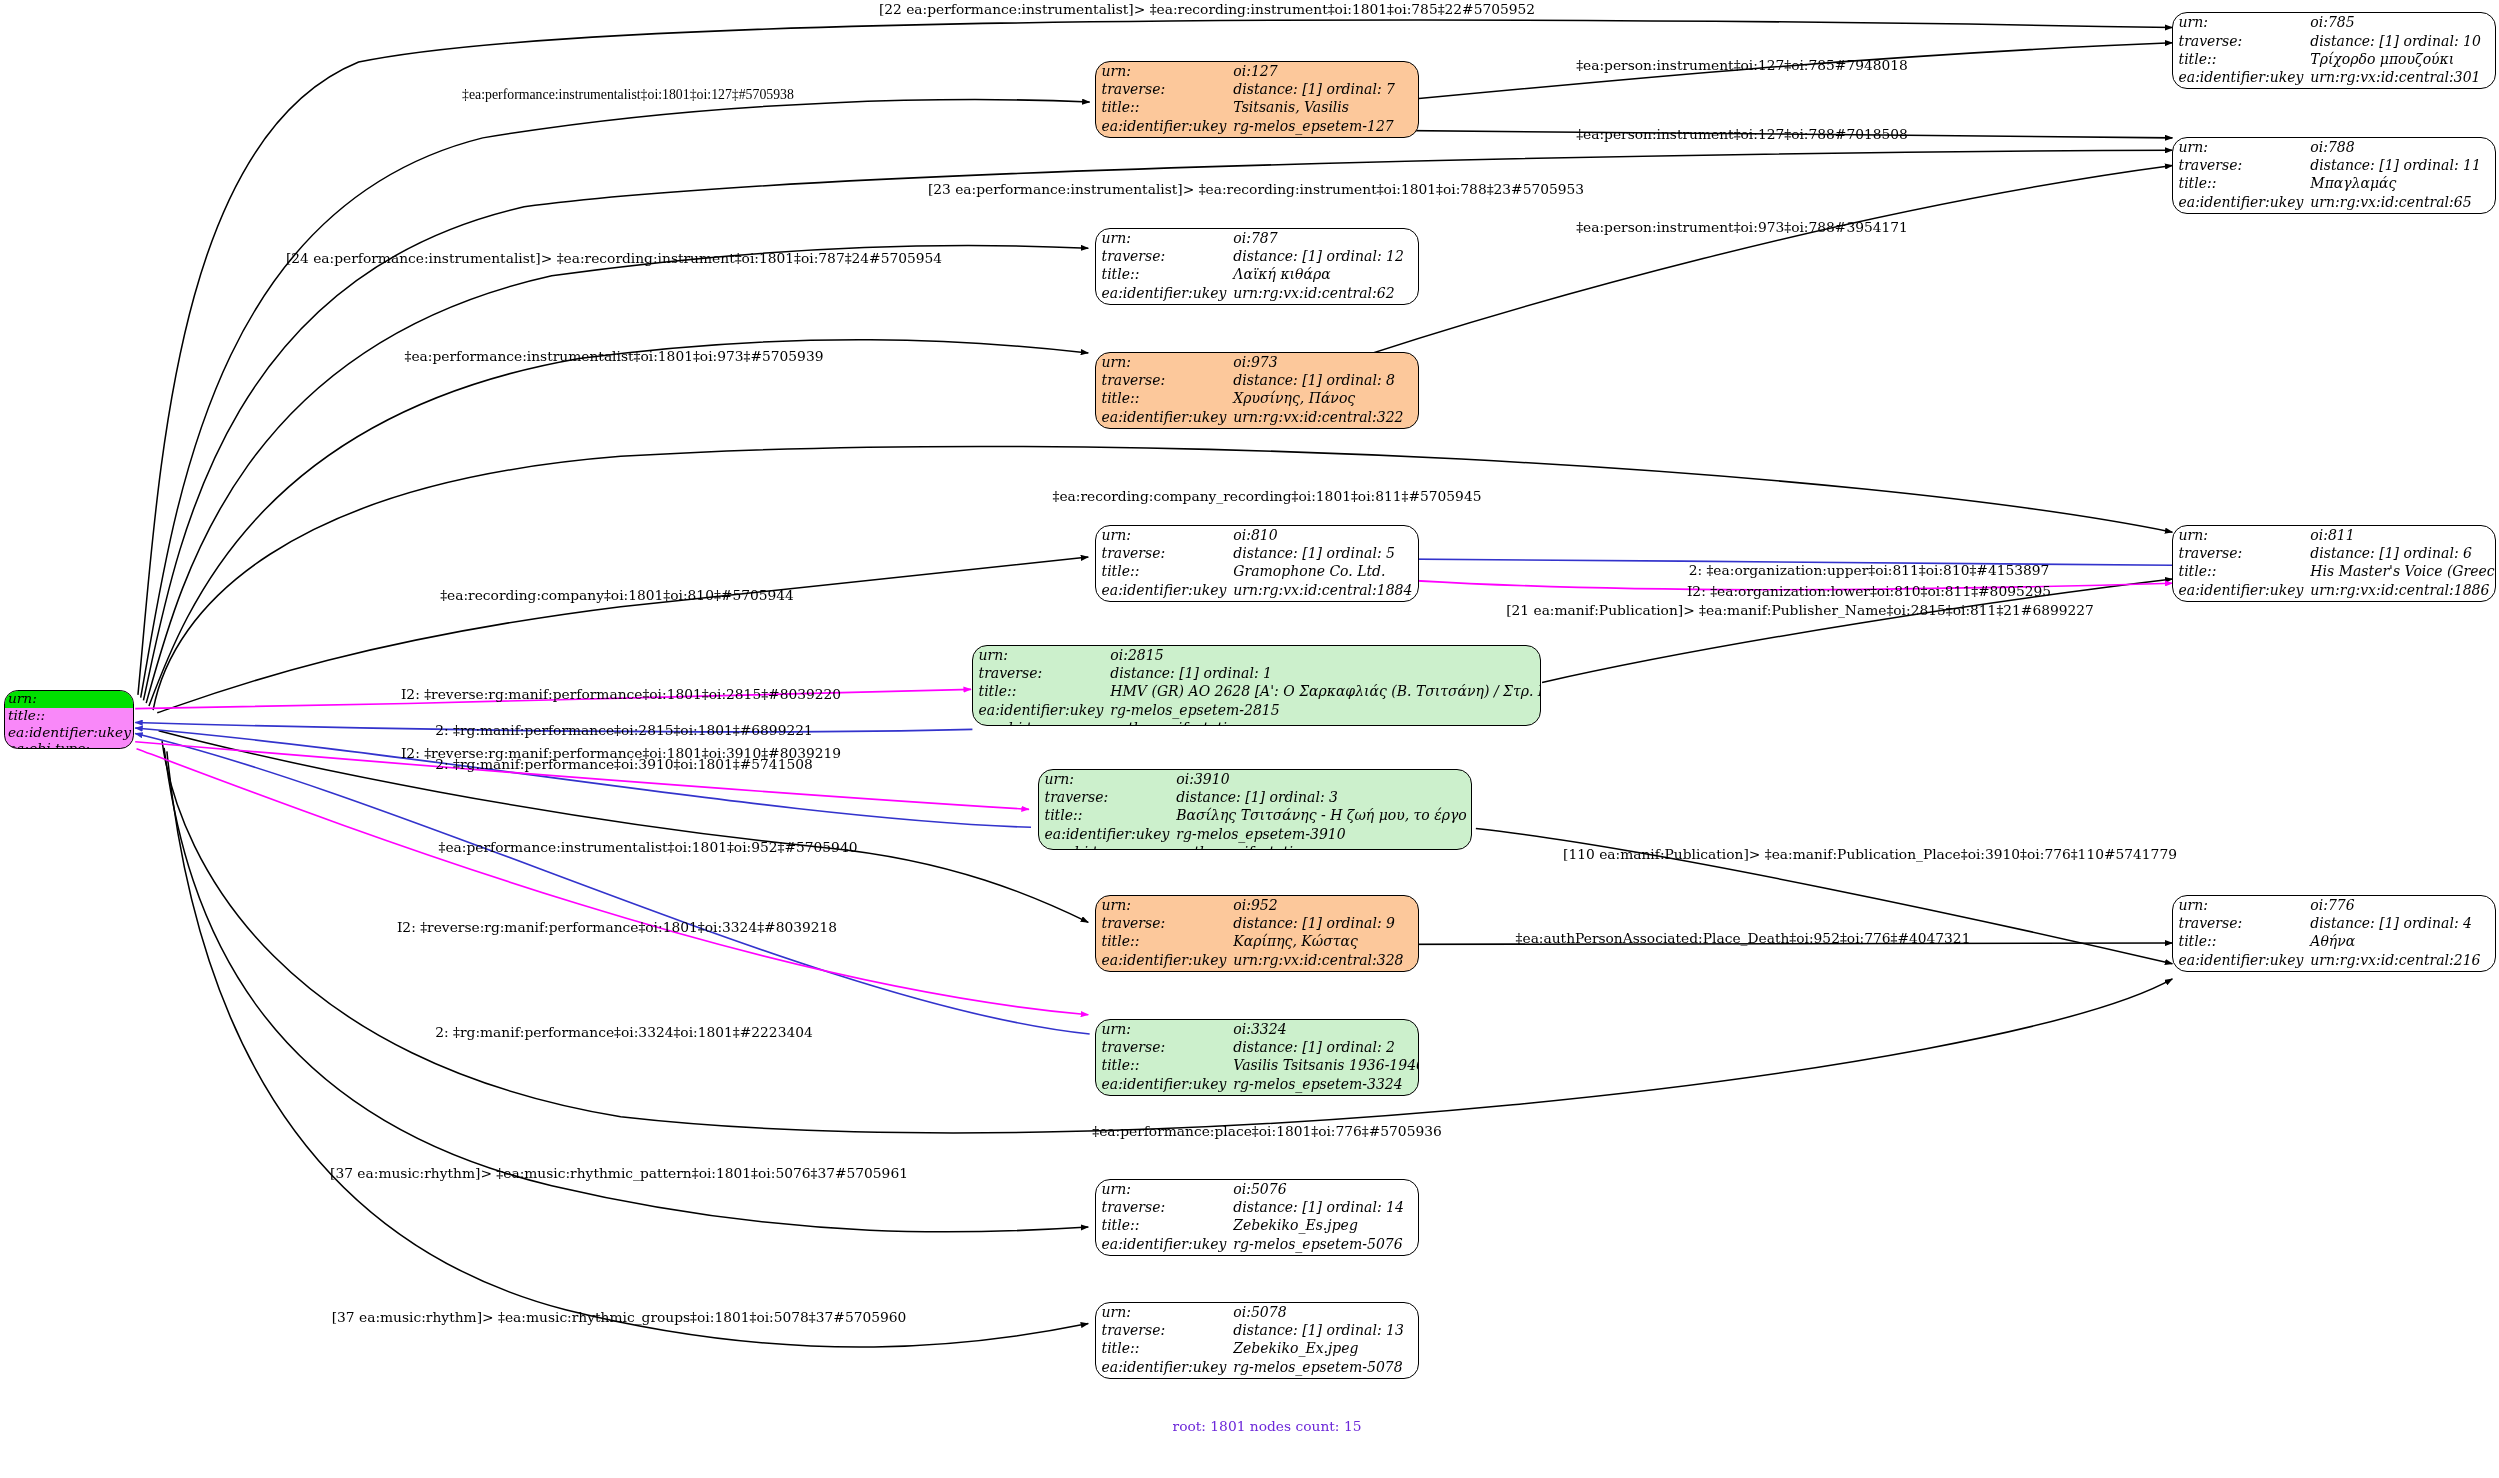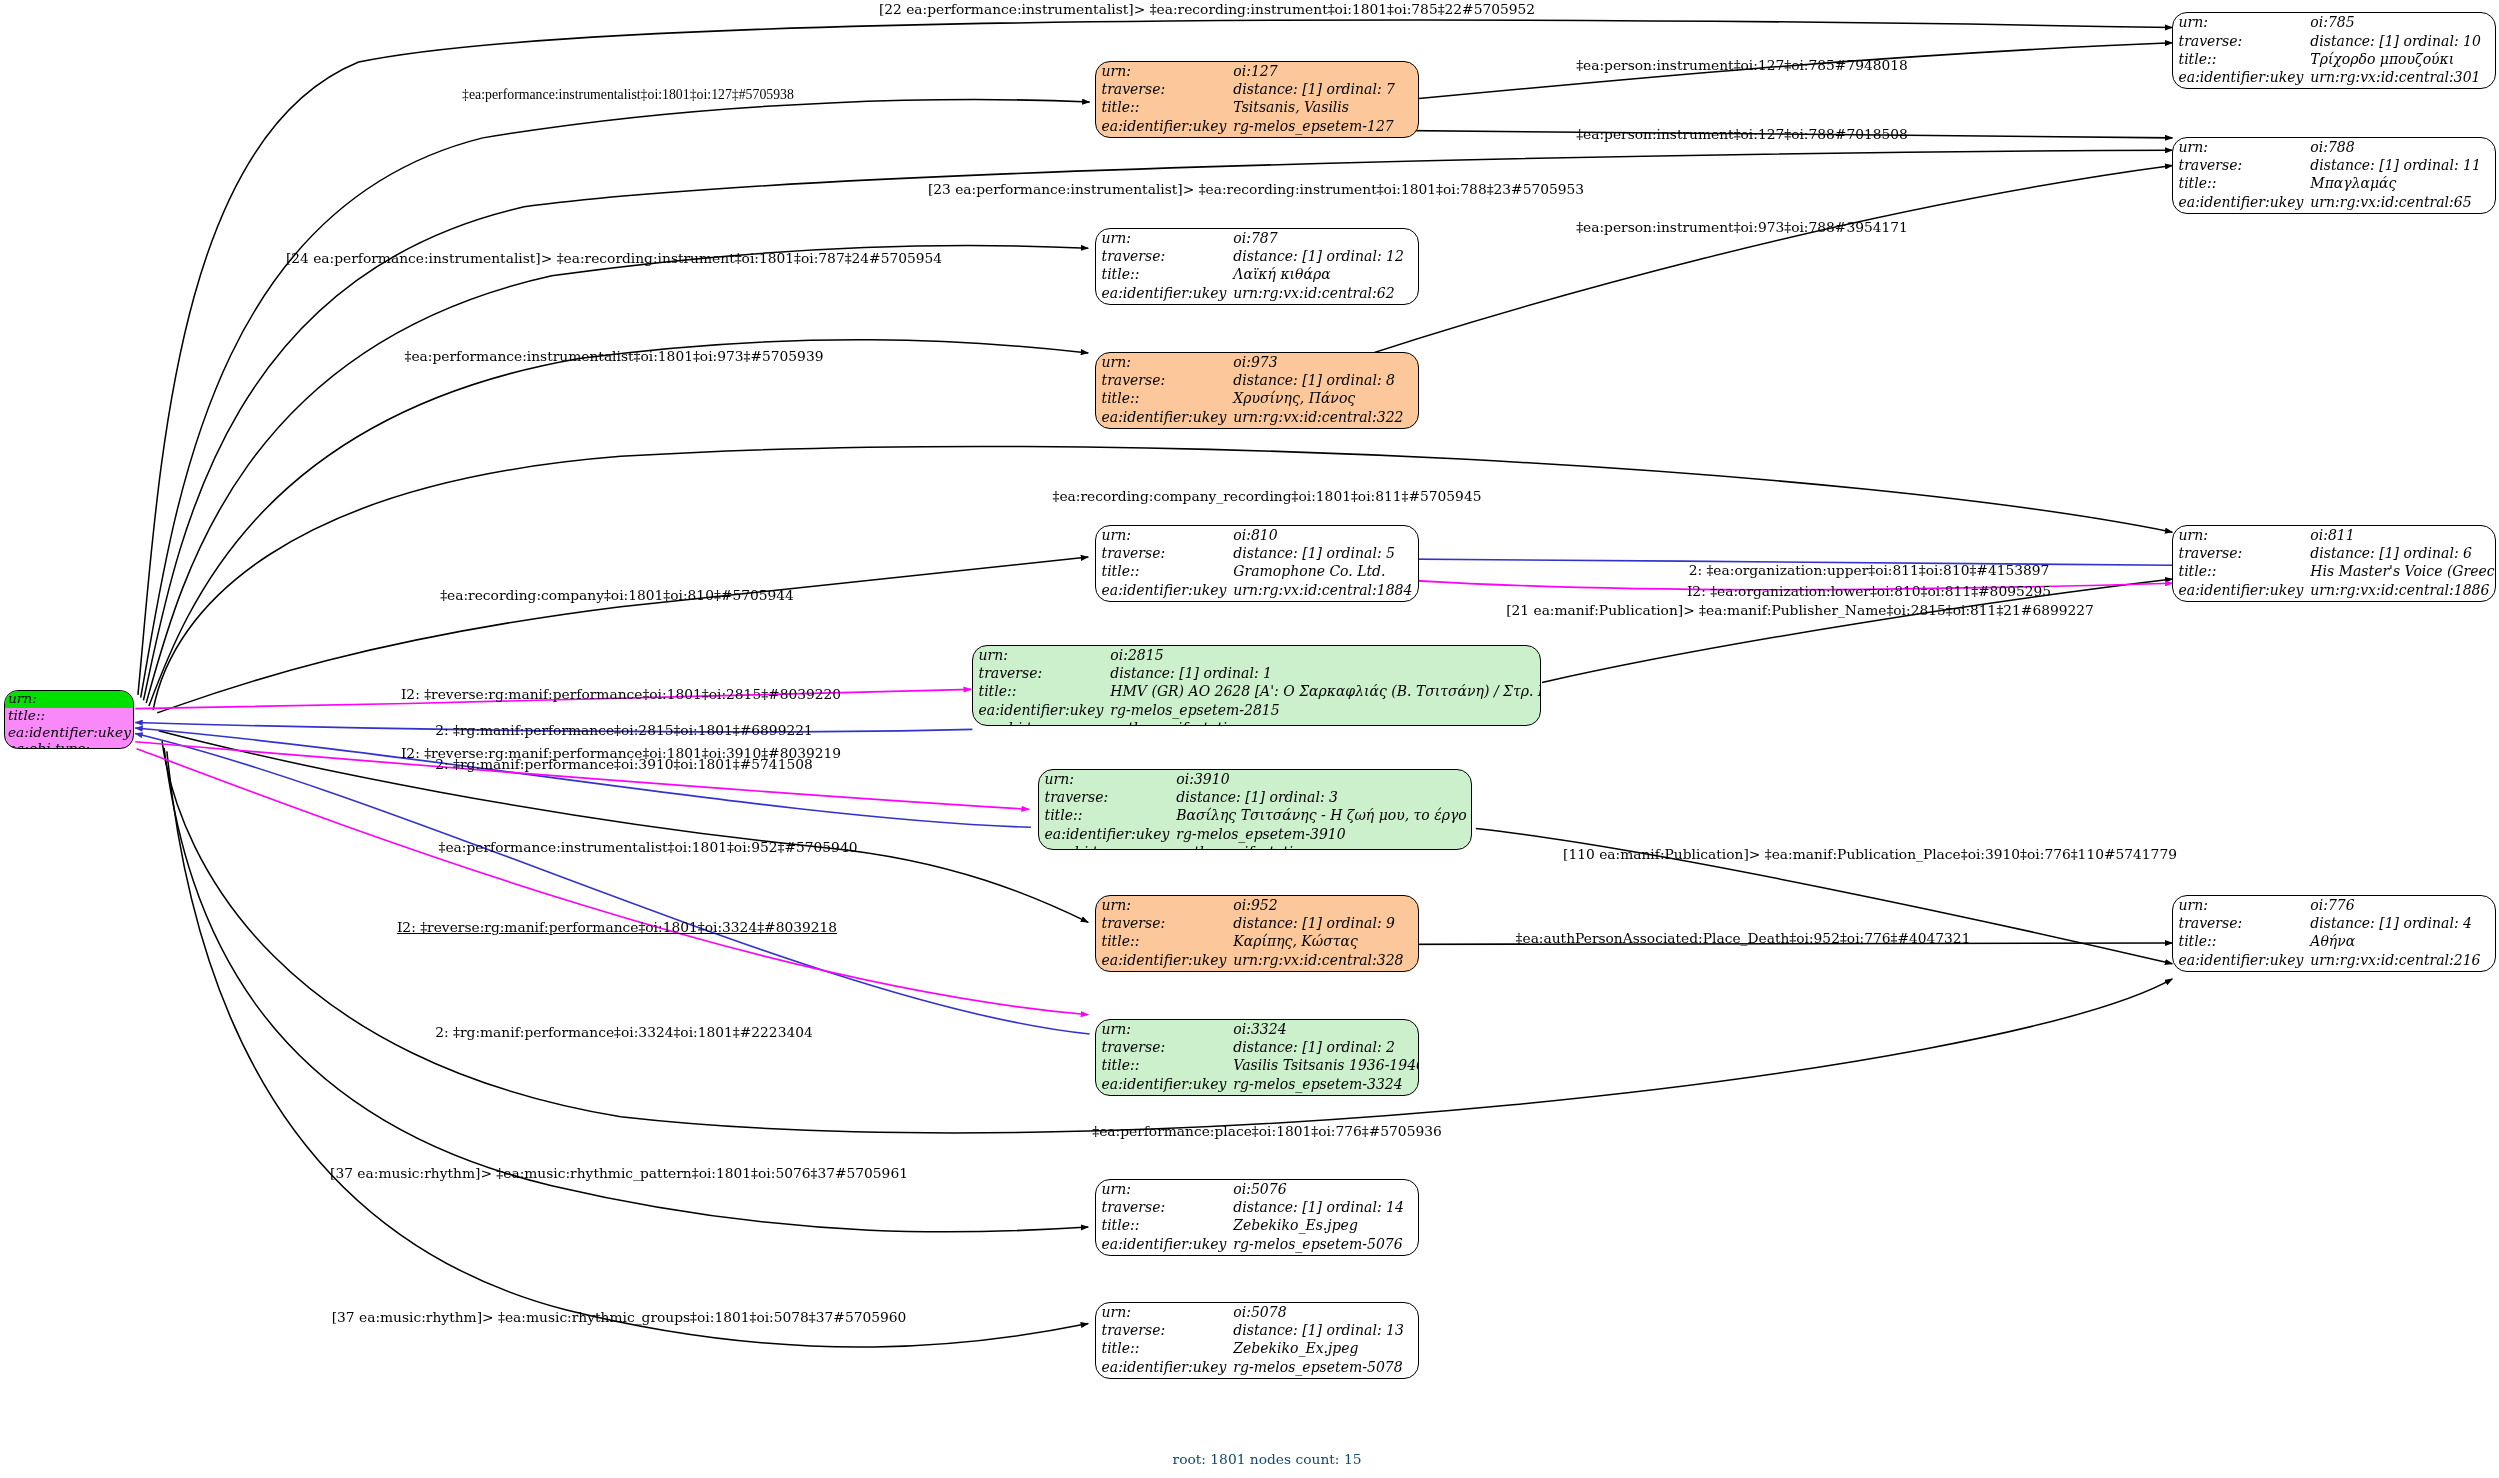--- a/index.html
+++ b/index.html
@@ -19,22 +19,22 @@
   .node.manif{background:#ccf0cc;}
   .node.plain{background:#ffffff;}
   .node.root{background:#f988f9;border-radius:13.8px;}
   .node.root td{padding:1.4px 1.4px 1.4px 2.8px;font-size:13.8px;}
   .node.root .hl{background:#00e000;}
   .node.root td.k{width:76px;}
 
   .elabel{position:absolute;font-size:13.8px;color:#000;white-space:nowrap;
           line-height:1;}
   .elabel.c{transform:translateX(-50%);}
-  .footer{position:absolute;font-size:13.8px;color:#0c4a6e;white-space:nowrap;
-          transform:translateX(-50%);margin-top:33px;}
+  .footer{position:absolute;font-size:13.8px;color:#6d28d9;white-space:nowrap;
+          transform:translateX(-50%);}
 </style>
 </head>
 <body>
 
 <div id="canvas">
 
   <svg class="edges" viewBox="0 0 3625 2144" preserveAspectRatio="none">
     <defs>
       <marker id="ahB" markerWidth="12" markerHeight="9" refX="11" refY="4.5" orient="auto" markerUnits="userSpaceOnUse">
         <path d="M0,0 L12,4.5 L0,9 z" fill="#000000"></path>
@@ -519,21 +519,21 @@
   <div class="elabel c" style="left:617px;top:589px;">‡ea:recording:company‡oi:1801‡oi:810‡#5705944</div>
   <div class="elabel c" style="left:1869px;top:564px;">2: ‡ea:organization:upper‡oi:811‡oi:810‡#4153897</div>
   <div class="elabel c" style="left:1869px;top:585px;">I2: ‡ea:organization:lower‡oi:810‡oi:811‡#8095295</div>
   <div class="elabel c" style="left:1800px;top:604px;">[21 ea:manif:Publication]&gt; ‡ea:manif:Publisher_Name‡oi:2815‡oi:811‡21#6899227</div>
   <div class="elabel c" style="left:621px;top:688px;">I2: ‡reverse:rg:manif:performance‡oi:1801‡oi:2815‡#8039220</div>
   <div class="elabel c" style="left:624px;top:724px;">2: ‡rg:manif:performance‡oi:2815‡oi:1801‡#6899221</div>
   <div class="elabel c" style="left:621px;top:747px;">I2: ‡reverse:rg:manif:performance‡oi:1801‡oi:3910‡#8039219</div>
   <div class="elabel c" style="left:624px;top:758px;">2: ‡rg:manif:performance‡oi:3910‡oi:1801‡#5741508</div>
   <div class="elabel c" style="left:648px;top:841px;">‡ea:performance:instrumentalist‡oi:1801‡oi:952‡#5705940</div>
   <div class="elabel c" style="left:1870px;top:848px;">[110 ea:manif:Publication]&gt; ‡ea:manif:Publication_Place‡oi:3910‡oi:776‡110#5741779</div>
-  <div class="elabel c" style="left:617px;top:921px;text-decoration:underline;">I2: ‡reverse:rg:manif:performance‡oi:1801‡oi:3324‡#8039218</div>
+  <div class="elabel c" style="left:617px;top:921px;">I2: ‡reverse:rg:manif:performance‡oi:1801‡oi:3324‡#8039218</div>
   <div class="elabel c" style="left:1743px;top:932px;">‡ea:authPersonAssociated:Place_Death‡oi:952‡oi:776‡#4047321</div>
   <div class="elabel c" style="left:624px;top:1026px;">2: ‡rg:manif:performance‡oi:3324‡oi:1801‡#2223404</div>
   <div class="elabel c" style="left:1267px;top:1125px;">‡ea:performance:place‡oi:1801‡oi:776‡#5705936</div>
   <div class="elabel c" style="left:619px;top:1167px;">[37 ea:music:rhythm]&gt; ‡ea:music:rhythmic_pattern‡oi:1801‡oi:5076‡37#5705961</div>
   <div class="elabel c" style="left:619px;top:1311px;">[37 ea:music:rhythm]&gt; ‡ea:music:rhythmic_groups‡oi:1801‡oi:5078‡37#5705960</div>
 
   <div class="footer" style="left:1267px;top:1418px;">root: 1801 nodes count: 15</div>
 
 </div>
 

